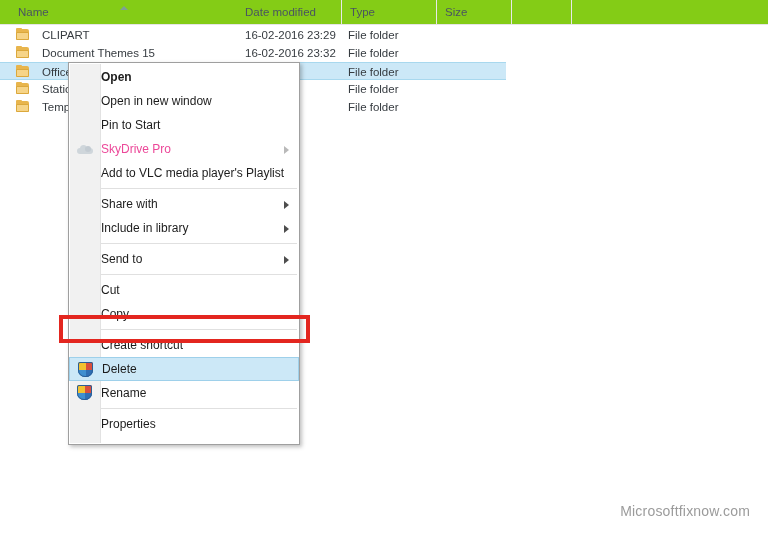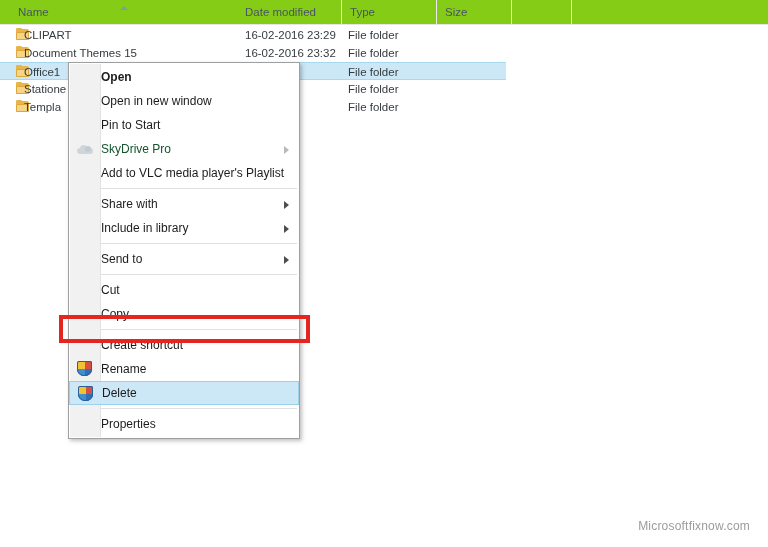--- a/index.html
+++ b/index.html
@@ -108,34 +108,34 @@
   .cell {
     position: absolute;
     top: 0;
     height: 18px;
     line-height: 18px;
     font-size: 11.5px;
     color: #363b40;
     white-space: nowrap;
     overflow: hidden;
   }
-  .cell-name { left: 24px; width: 200px; }
+  .cell-name { left: 42px; width: 200px; }
   .cell-date { left: 245px; width: 100px; }
   .cell-type { left: 348px; width: 95px; }
 
   
   .context-menu {
     position: absolute;
     left: 68px;
     top: 62px;
     width: 232px;
     background: #ffffff;
     border: 1px solid #9f9f9f;
     box-shadow: 2px 2px 4px rgba(0,0,0,.25);
-    padding: 2px 0 2px 0;
+    padding: 2px 0 8px 0;
     box-sizing: border-box;
     z-index: 20;
   }
   .menu-gutter {
     position: absolute;
     left: 1px;
     top: 1px;
     bottom: 1px;
     width: 30px;
     background: #f1f1f1;
@@ -148,21 +148,21 @@
     line-height: 24px;
     padding-left: 32px;
     font-size: 12px;
     color: #1c1c1c;
     white-space: nowrap;
     z-index: 2;
     box-sizing: border-box;
   }
   .menu-item .label { position: relative; left: 0; }
   .menu-item.bold .label { font-weight: bold; }
-  .menu-item.disabled .label { color: #14532d; }
+  .menu-item.disabled .label { color: #ec4899; }
   .menu-item.highlight {
     background: #cce8f7;
     border: 1px solid #9ed0ea;
     height: 24px;
     line-height: 22px;
   }
   .submenu-arrow {
     position: absolute;
     right: 10px;
     top: 9px;
@@ -259,22 +259,22 @@
     border: 4px solid #e3261f;
     box-sizing: border-box;
     z-index: 30;
     pointer-events: none;
   }
 
   
   .watermark {
     position: absolute;
     right: 18px;
-    bottom: 14px;
-    font-size: 12px;
+    bottom: 28px;
+    font-size: 14px;
     color: #9b9b9b;
     letter-spacing: .2px;
     padding-left: 44px;
   }
 </style>
 </head>
 <body>
 
 <div class="col-header">
   <div class="col col-name">Name</div>
@@ -354,41 +354,41 @@
     <div class="menu-sep"></div>
     <div class="menu-item"><span class="label">Share with</span><div class="submenu-arrow"></div></div>
     <div class="menu-item"><span class="label">Include in library</span><div class="submenu-arrow"></div></div>
     <div class="menu-sep"></div>
     <div class="menu-item"><span class="label">Send to</span><div class="submenu-arrow"></div></div>
     <div class="menu-sep"></div>
     <div class="menu-item"><span class="label">Cut</span></div>
     <div class="menu-item"><span class="label">Copy</span></div>
     <div class="menu-sep"></div>
     <div class="menu-item"><span class="label">Create shortcut</span></div>
+    <div class="menu-item highlight"><div class="gutter-icon">
+        <div class="shield">
+          <div class="body">
+            <div class="q1"></div>
+            <div class="q2"></div>
+            <div class="q3"></div>
+            <div class="q4"></div>
+          </div>
+          <div class="outline"></div>
+        </div>
+      </div><span class="label">Delete</span></div>
     <div class="menu-item"><div class="gutter-icon">
         <div class="shield">
           <div class="body">
             <div class="q1"></div>
             <div class="q2"></div>
             <div class="q3"></div>
             <div class="q4"></div>
           </div>
           <div class="outline"></div>
         </div>
       </div><span class="label">Rename</span></div>
-    <div class="menu-item highlight"><div class="gutter-icon">
-        <div class="shield">
-          <div class="body">
-            <div class="q1"></div>
-            <div class="q2"></div>
-            <div class="q3"></div>
-            <div class="q4"></div>
-          </div>
-          <div class="outline"></div>
-        </div>
-      </div><span class="label">Delete</span></div>
     <div class="menu-sep"></div>
     <div class="menu-item"><span class="label">Properties</span></div>
   </div>
 
 <div class="annotation-box"></div>
 
 <div class="watermark">Microsoftfixnow.com</div>
 
 </body></html>

